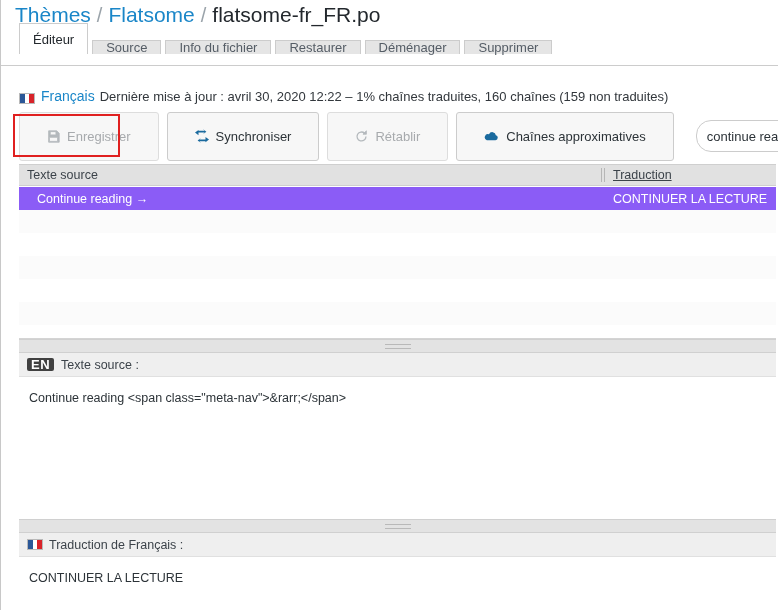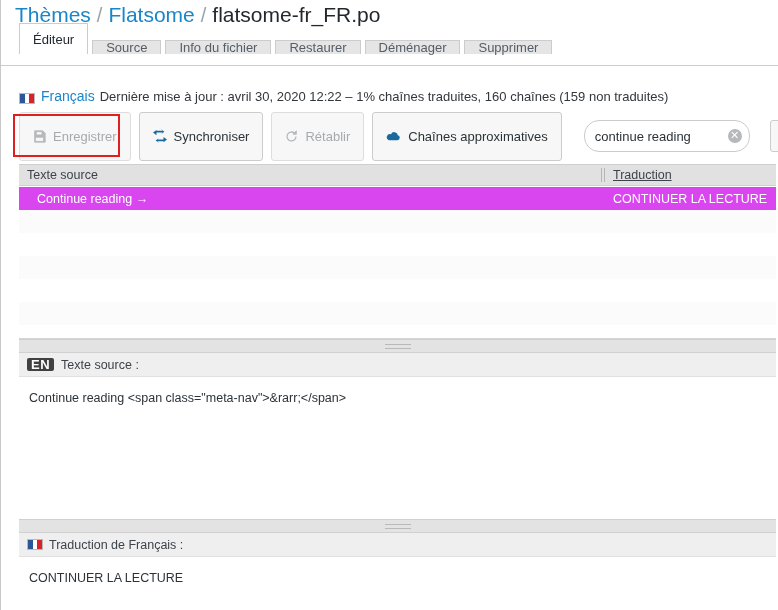--- a/index.html
+++ b/index.html
@@ -93,21 +93,21 @@
   .toolbar {
     position: absolute;
     left: 18px; top: 119px;
     height: 34px;
     display: flex; align-items: center;
   }
   .btn {
     height: 49px;
     display: flex; align-items: center;
     gap: 7px;
-    padding: 0 13px;
+    padding: 0 27px;
     background: #f7f7f7;
     border: 1px solid #ccc;
     border-radius: 3px;
     font-size: 13px;
     color: #2c3338;
     white-space: nowrap;
     margin-right: 8px;
   }
   .btn.disabled { color: #a7aaad; border-color: #ddd; background: #f7f7f7; }
   .btn .ico { display: flex; align-items: center; }
@@ -183,21 +183,21 @@
     border-bottom: 1px solid #d4d4d4;
     overflow: hidden;
   }
   .row {
     height: 23px;
     display: flex; align-items: center;
     font-size: 12.5px;
   }
   .row.odd  { background: #ffffff; }
   .row.even { background: #fbfbfb; }
-  .row.selected { background: #d946ef; color: #ffffff; }
+  .row.selected { background: #8b5cf6; color: #ffffff; }
   .row .cell-src { width: 586px; padding-left: 18px; white-space: nowrap; overflow: hidden; }
   .row .cell-trn { flex: 1; padding-left: 8px; white-space: nowrap; overflow: hidden; }
 
   .splitter {
     position: absolute;
     left: 18px; right: 2px;
     height: 14px;
     background: #e3e3e3;
     border-top: 1px solid #d0d0d0;
     border-bottom: 1px solid #d0d0d0;

